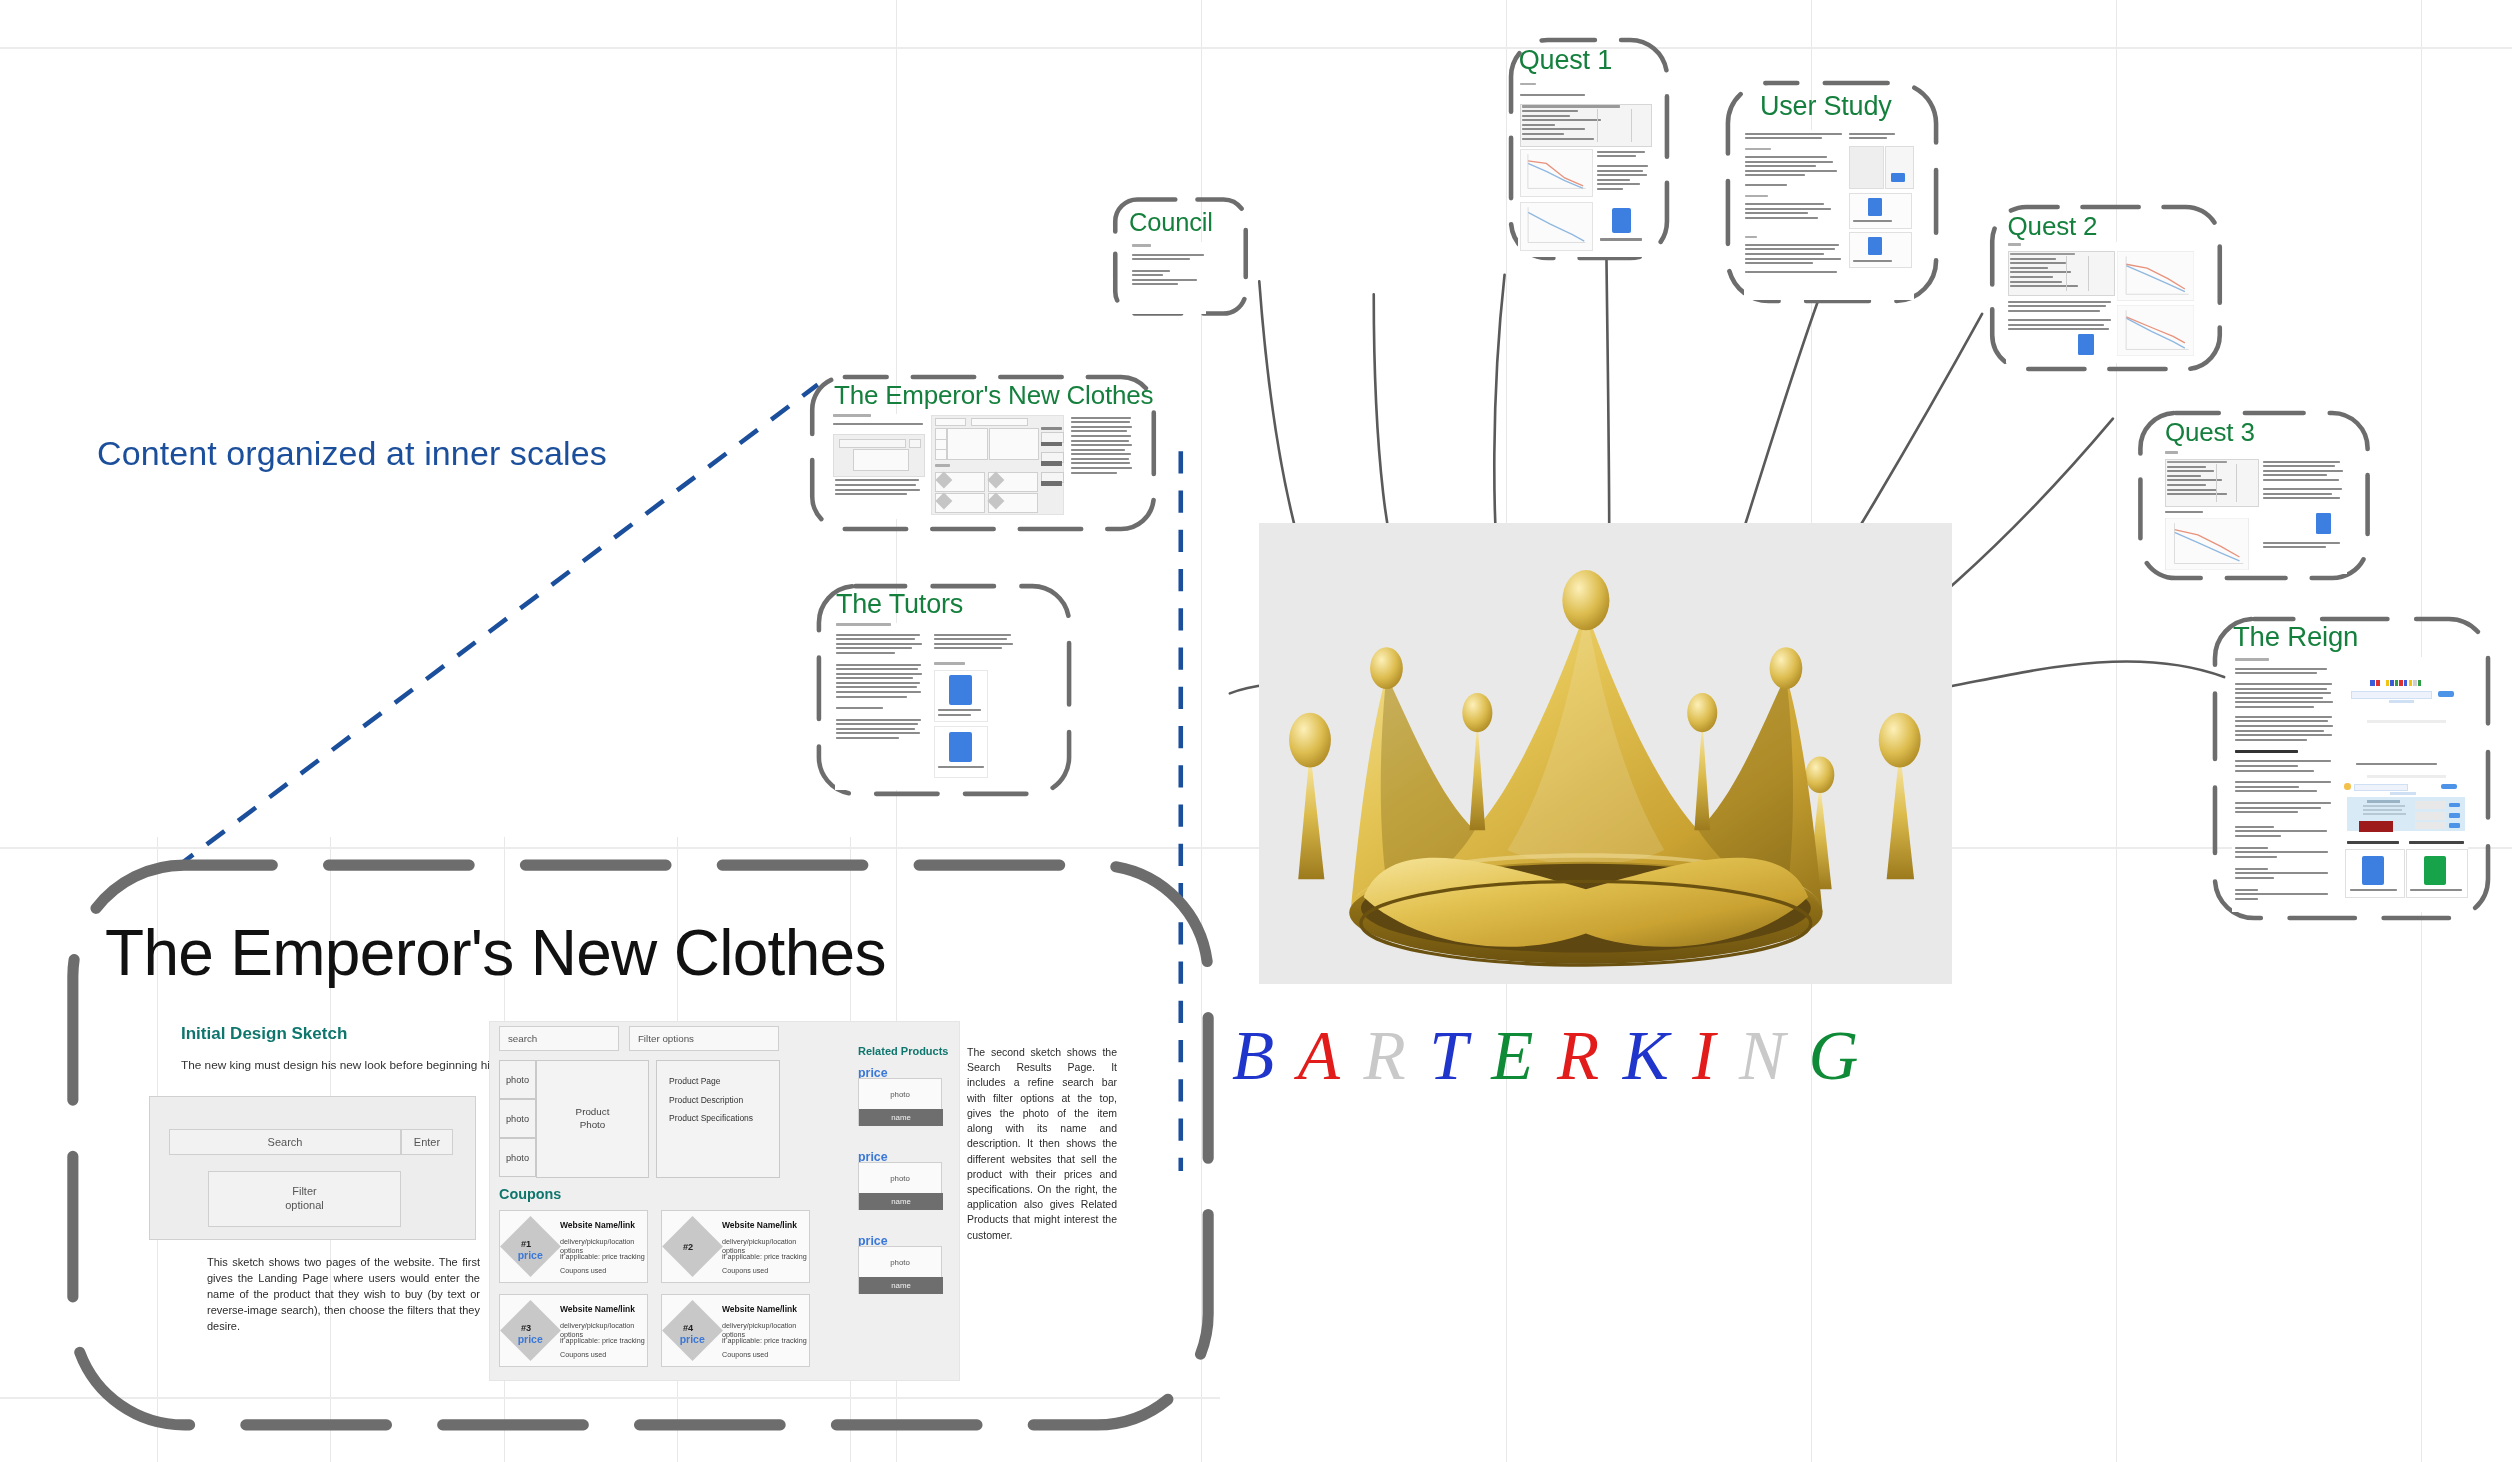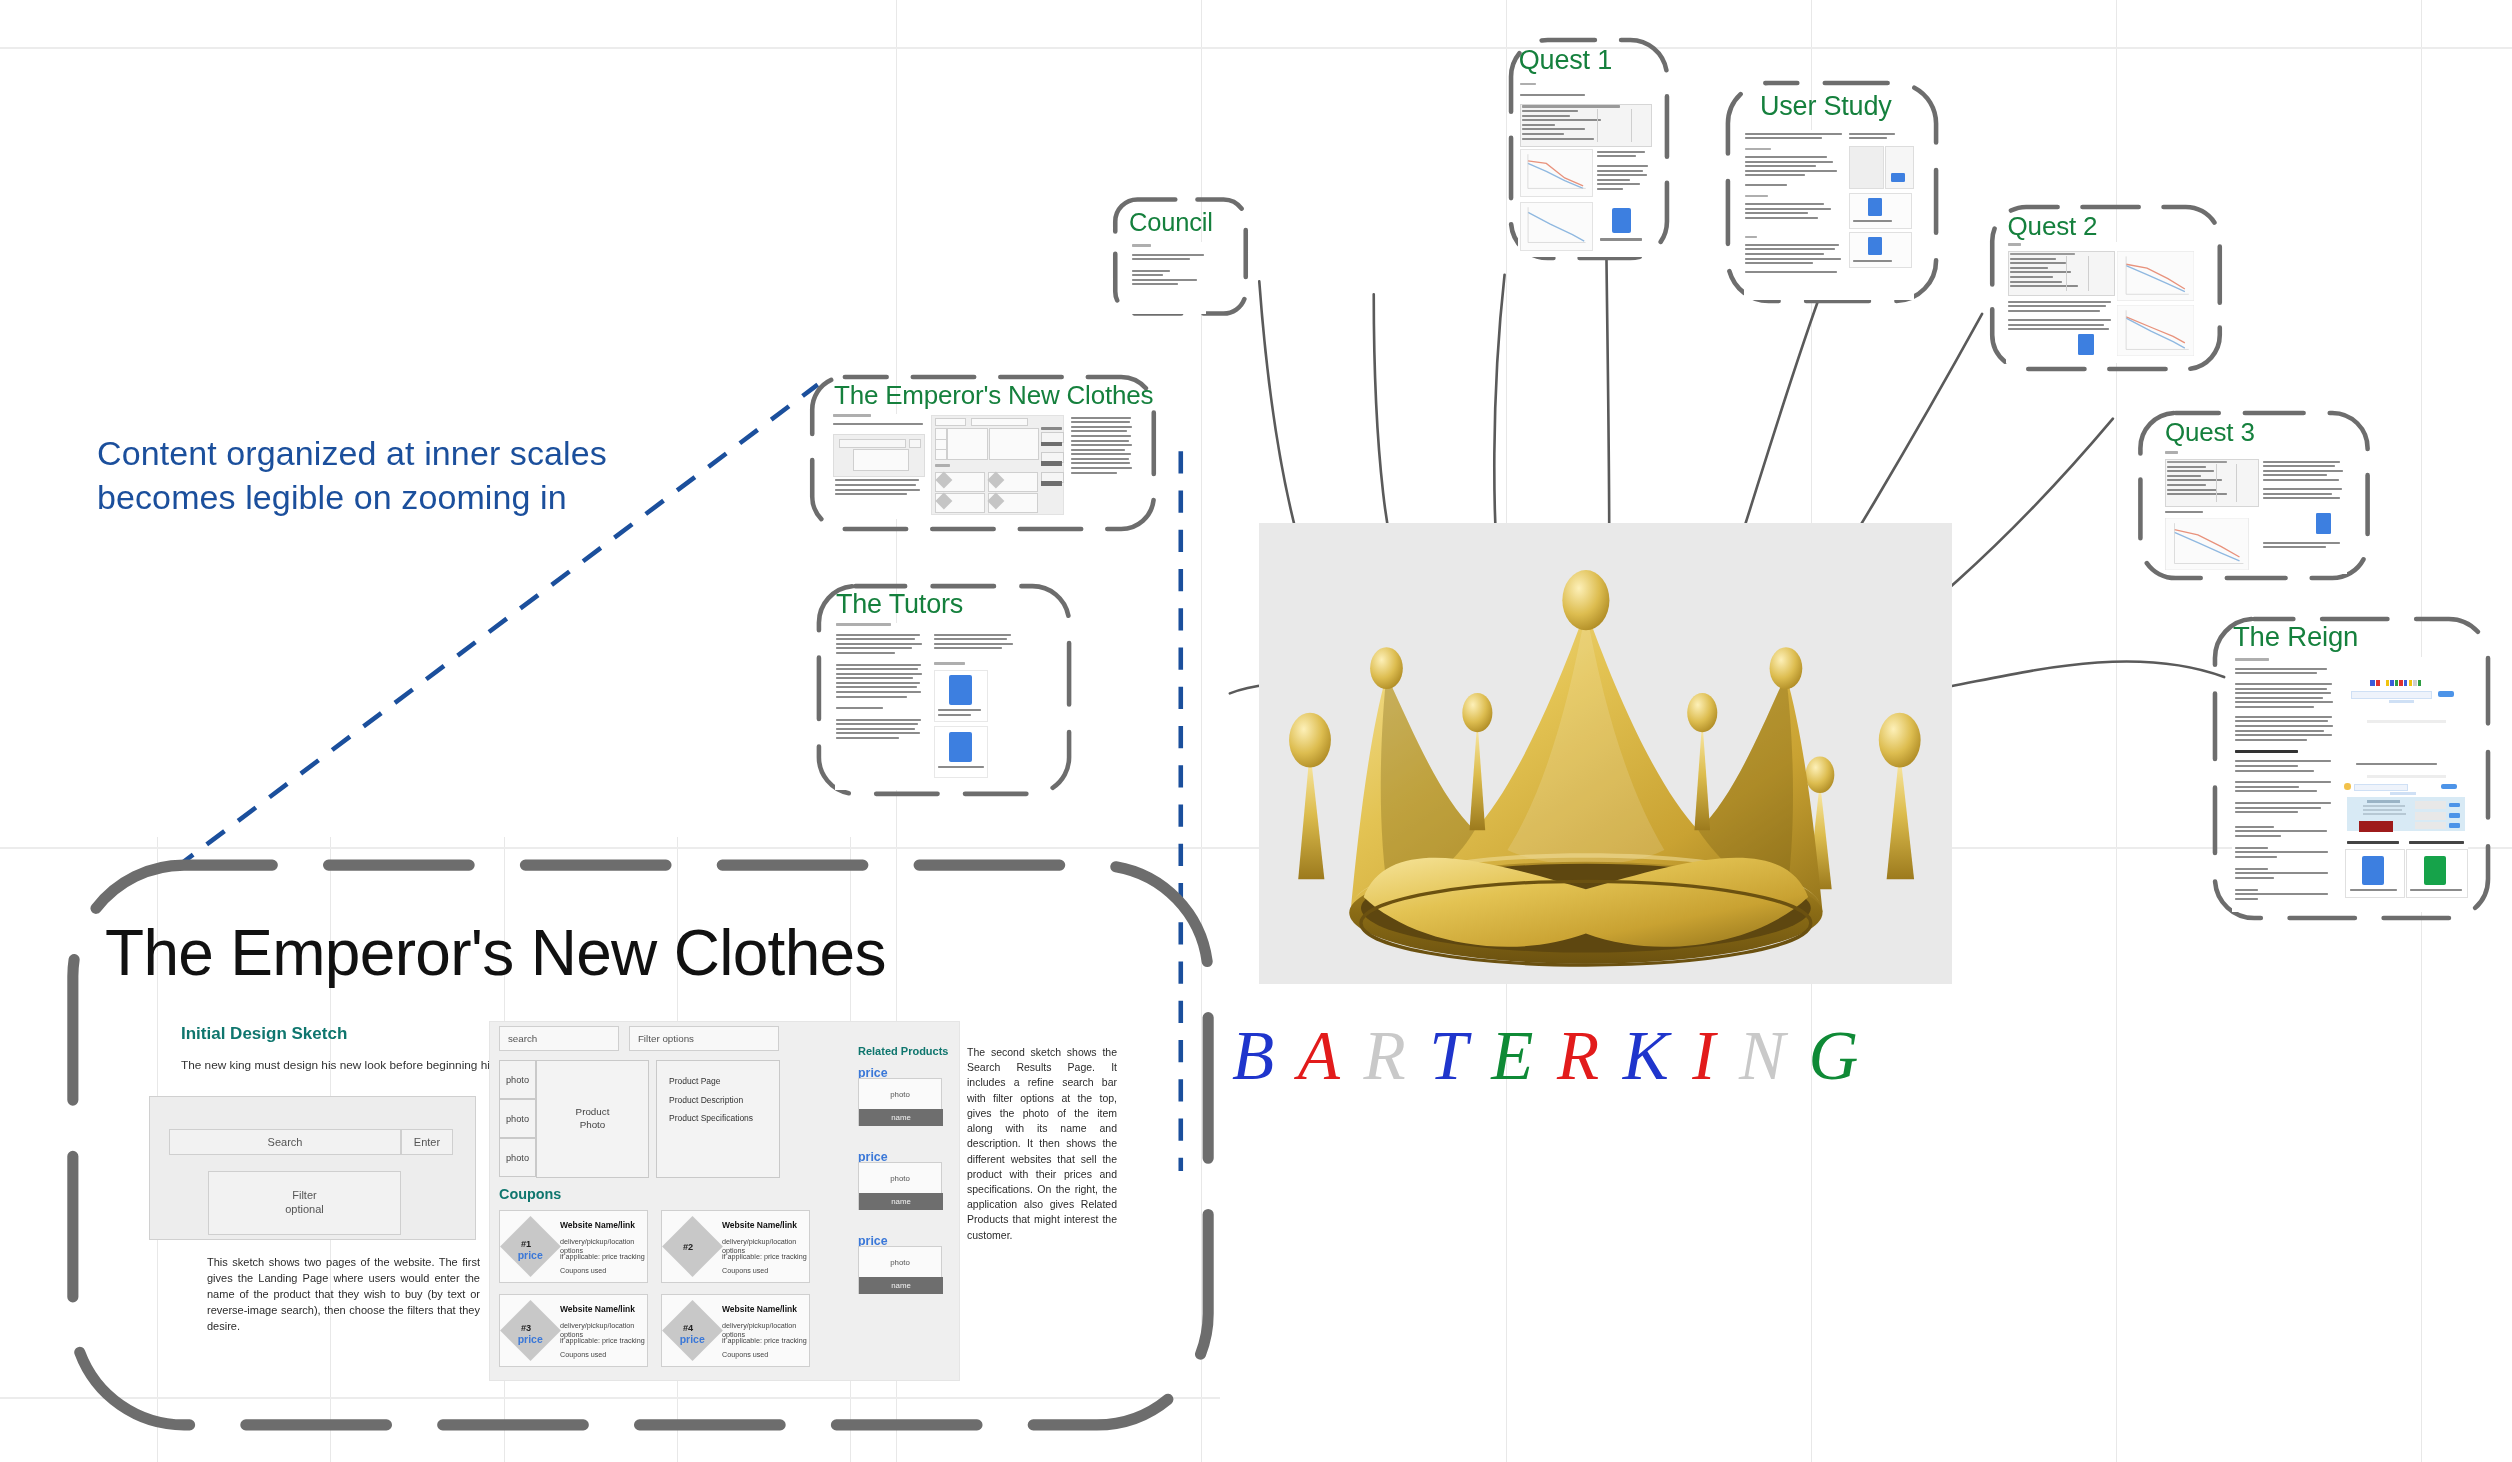--- a/index.html
+++ b/index.html
@@ -103,21 +103,20 @@
       <path d="M2950,1055 C3070,1035 3250,980 3400,1035"></path>
     </g>
     <g stroke="#1b4f9c" stroke-width="7" stroke-dasharray="34 26" fill="none" stroke-linecap="butt">
       <path d="M268,1327 L1250,588"></path>
       <path d="M1805,690 L1805,1790"></path>
     </g>
   </svg>
 
   <div id="annotation">
     <div>Content organized at inner scales</div>
-    <div>becomes legible on zooming in</div>
   </div>
 
   <div id="crownframe">
     <svg id="crownsvg" viewBox="0 0 1060 705" preserveAspectRatio="xMidYMid meet">
       <defs>
         <linearGradient id="gold1" x1="0" y1="0" x2="1" y2="1">
           <stop offset="0" stop-color="#f6e49a"></stop>
           <stop offset="0.35" stop-color="#e3c353"></stop>
           <stop offset="0.7" stop-color="#c9a232"></stop>
           <stop offset="1" stop-color="#8e6f18"></stop>
@@ -599,21 +598,21 @@
     </svg>
   </div>
   <div id="bigtitle">The Emperor's New Clothes</div>
 
   <div class="sub-h" style="left:181px;top:1024px;font-size:17px;">Initial Design Sketch</div>
   <div class="body-t" style="left:181px;top:1058px;font-size:11.8px;width:366px;">The new king must design his new look before beginning his first task.</div>
 
   <div class="wire" style="left:149px;top:1096px;width:327px;height:144px;"></div>
   <div class="lightbar" style="left:169px;top:1129px;width:232px;height:26px;font-size:11px;">Search</div>
   <div class="lightbar" style="left:401px;top:1129px;width:52px;height:26px;font-size:11px;">Enter</div>
-  <div class="lightbar" style="left:208px;top:1171px;width:193px;height:64px;font-size:11px;flex-direction:column;line-height:1.25;">
+  <div class="lightbar" style="left:208px;top:1171px;width:193px;height:56px;font-size:11px;flex-direction:column;line-height:1.25;">
     <span style="white-space:pre-line;text-align:center">Filter
 optional</span>
   </div>
   <div class="justpara" style="left:207px;top:1255px;width:273px;font-size:11px;">This sketch shows two pages of the website. The first gives the Landing Page where users would enter the name of the product that they wish to buy (by text or reverse-image search), then choose the filters that they desire.</div>
 
   <div class="wire" style="left:489px;top:1021px;width:471px;height:360px;background:#efefef;border-color:#e5e5e5;"></div>
   <div class="lightbar" style="left:499px;top:1026px;width:120px;height:25px;font-size:9.8px;justify-content:flex-start;padding-left:7.9px;background:#f8f8f8;">search</div>
   <div class="lightbar" style="left:629px;top:1026px;width:150px;height:25px;font-size:9.8px;justify-content:flex-start;padding-left:7.9px;background:#f8f8f8;">Filter options</div>
 
   <div class="wirecell" style="left:499px;top:1060px;width:37px;height:39px;font-size:9.2px;">photo</div>

